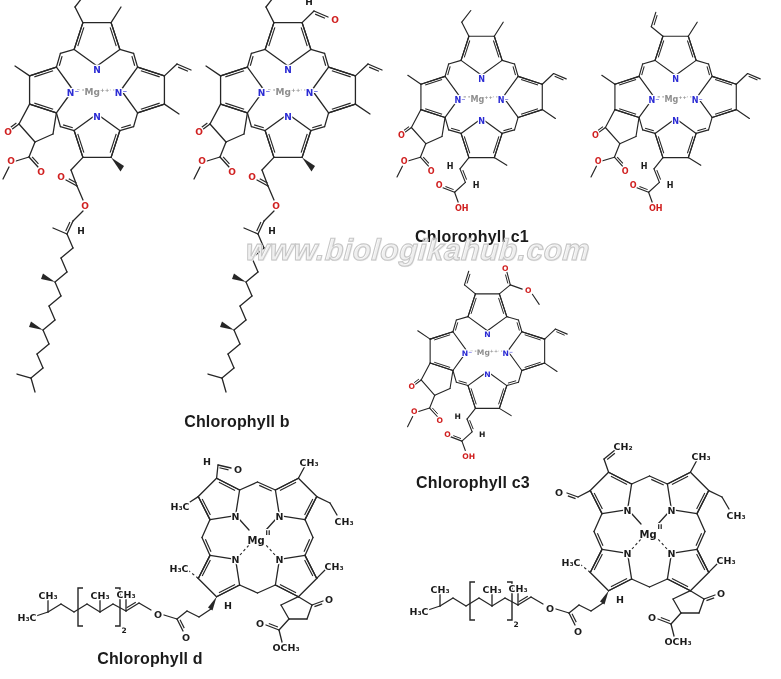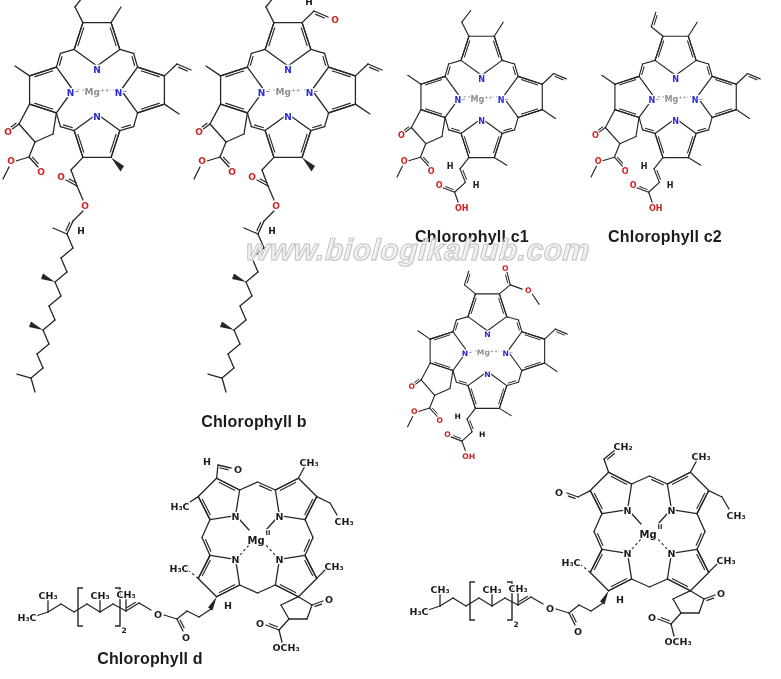--- a/index.html
+++ b/index.html
@@ -11,21 +11,21 @@
              width:160px;text-align:center;letter-spacing:.2px;}
   .watermark{position:absolute;left:246px;top:233px;z-index:9;
              font:700 italic 30px "Liberation Sans",sans-serif;
              color:rgba(255,255,255,.06);
              -webkit-text-stroke:1.1px #c6c6c6;
              text-shadow:1px 1px 0 #efefef;
              letter-spacing:.5px;transform:skewX(-4deg);pointer-events:none;}
   #chl-a  .struct{left:-7px;  top:-22px; width:200px;height:452px;}
   #chl-a  .mol-label{left:22px; top:413px;}
   #chl-b  .struct{left:184px; top:-22px; width:200px;height:452px;}
-  #chl-b  .mol-label{left:174px;top:413px;}
+  #chl-b  .mol-label{left:157px;top:413px;}
   #chl-c1 .struct{left:388px; top:-4px;  width:180px;height:227px;}
   #chl-c1 .mol-label{left:392px;top:228px;}
   #chl-c2 .struct{left:582px; top:-4px;  width:180px;height:227px;}
   #chl-c2 .mol-label{left:585px;top:228px;}
   #chl-c3 .struct{left:399px; top:256px; width:170px;height:214px;}
   #chl-c3 .mol-label{left:393px;top:474px;}
   #chl-d  .struct{left:15px;  top:443px; width:345px;height:212px;}
   #chl-d  .mol-label{left:70px; top:650px;}
   #chl-f  .struct{left:407px; top:437px; width:345px;height:212px;}
   #chl-f  .mol-label{left:444px;top:650px;}
@@ -444,21 +444,20 @@
         <text x="90" y="127" fill="#2b2bd4" font-size="9" font-weight="bold" text-anchor="middle" dominant-baseline="central" font-family="&quot;DejaVu Sans&quot;,sans-serif" stroke="#ffffff" stroke-width="2.6" paint-order="stroke" stroke-linejoin="round">N</text>
         <text x="90" y="102" fill="#8f8f8f" font-size="9" font-weight="bold" text-anchor="middle" dominant-baseline="central" font-family="&quot;DejaVu Sans&quot;,sans-serif" stroke="#ffffff" stroke-width="2.6" paint-order="stroke" stroke-linejoin="round">Mg⁺⁺</text>
         <text x="1" y="142" fill="#d02020" font-size="9" font-weight="bold" text-anchor="middle" dominant-baseline="central" font-family="&quot;DejaVu Sans&quot;,sans-serif" stroke="#ffffff" stroke-width="2.6" paint-order="stroke" stroke-linejoin="round">O</text>
         <text x="34" y="182" fill="#d02020" font-size="9" font-weight="bold" text-anchor="middle" dominant-baseline="central" font-family="&quot;DejaVu Sans&quot;,sans-serif" stroke="#ffffff" stroke-width="2.6" paint-order="stroke" stroke-linejoin="round">O</text>
         <text x="4" y="171" fill="#d02020" font-size="9" font-weight="bold" text-anchor="middle" dominant-baseline="central" font-family="&quot;DejaVu Sans&quot;,sans-serif" stroke="#ffffff" stroke-width="2.6" paint-order="stroke" stroke-linejoin="round">O</text>
         <text x="55" y="177" fill="#1b1b1b" font-size="9" font-weight="bold" text-anchor="middle" dominant-baseline="central" font-family="&quot;DejaVu Sans&quot;,sans-serif" stroke="#ffffff" stroke-width="2.6" paint-order="stroke" stroke-linejoin="round">H</text>
         <text x="84" y="198" fill="#1b1b1b" font-size="9" font-weight="bold" text-anchor="middle" dominant-baseline="central" font-family="&quot;DejaVu Sans&quot;,sans-serif" stroke="#ffffff" stroke-width="2.6" paint-order="stroke" stroke-linejoin="round">H</text>
         <text x="43" y="198" fill="#d02020" font-size="9" font-weight="bold" text-anchor="middle" dominant-baseline="central" font-family="&quot;DejaVu Sans&quot;,sans-serif" stroke="#ffffff" stroke-width="2.6" paint-order="stroke" stroke-linejoin="round">O</text>
         <text x="68" y="224" fill="#d02020" font-size="9" font-weight="bold" text-anchor="middle" dominant-baseline="central" font-family="&quot;DejaVu Sans&quot;,sans-serif" stroke="#ffffff" stroke-width="2.6" paint-order="stroke" stroke-linejoin="round">OH</text>
       </svg>
-    <figcaption class="mol-label">Chlorophyll c2</figcaption>
   </figure>
 
   <figure class="mol" id="chl-c3">
     <svg class="struct" viewBox="-14 -12 200 252">
         <line x1="90" y1="76" x2="67.17464360891631" y2="59.41640786499874" stroke="#262626" stroke-width="1.3" stroke-linecap="round"></line>
         <line x1="67.17464360891631" y1="59.41640786499874" x2="75.89315394498064" y2="32.58359213500127" stroke="#262626" stroke-width="1.3" stroke-linecap="round"></line>
         <line x1="75.89315394498064" y1="32.58359213500127" x2="104.10684605501935" y2="32.583592135001254" stroke="#262626" stroke-width="1.3" stroke-linecap="round"></line>
         <line x1="104.10684605501935" y1="32.583592135001254" x2="112.82535639108369" y2="59.41640786499873" stroke="#262626" stroke-width="1.3" stroke-linecap="round"></line>
         <line x1="112.82535639108369" y1="59.41640786499873" x2="90" y2="76" stroke="#262626" stroke-width="1.3" stroke-linecap="round"></line>
         <line x1="66" y1="100" x2="49.41640786499874" y2="122.82535639108369" stroke="#262626" stroke-width="1.3" stroke-linecap="round"></line>
@@ -546,20 +545,21 @@
         <text x="1" y="142" fill="#d02020" font-size="9" font-weight="bold" text-anchor="middle" dominant-baseline="central" font-family="&quot;DejaVu Sans&quot;,sans-serif" stroke="#ffffff" stroke-width="2.6" paint-order="stroke" stroke-linejoin="round">O</text>
         <text x="34" y="182" fill="#d02020" font-size="9" font-weight="bold" text-anchor="middle" dominant-baseline="central" font-family="&quot;DejaVu Sans&quot;,sans-serif" stroke="#ffffff" stroke-width="2.6" paint-order="stroke" stroke-linejoin="round">O</text>
         <text x="4" y="171" fill="#d02020" font-size="9" font-weight="bold" text-anchor="middle" dominant-baseline="central" font-family="&quot;DejaVu Sans&quot;,sans-serif" stroke="#ffffff" stroke-width="2.6" paint-order="stroke" stroke-linejoin="round">O</text>
         <text x="55" y="177" fill="#1b1b1b" font-size="9" font-weight="bold" text-anchor="middle" dominant-baseline="central" font-family="&quot;DejaVu Sans&quot;,sans-serif" stroke="#ffffff" stroke-width="2.6" paint-order="stroke" stroke-linejoin="round">H</text>
         <text x="84" y="198" fill="#1b1b1b" font-size="9" font-weight="bold" text-anchor="middle" dominant-baseline="central" font-family="&quot;DejaVu Sans&quot;,sans-serif" stroke="#ffffff" stroke-width="2.6" paint-order="stroke" stroke-linejoin="round">H</text>
         <text x="43" y="198" fill="#d02020" font-size="9" font-weight="bold" text-anchor="middle" dominant-baseline="central" font-family="&quot;DejaVu Sans&quot;,sans-serif" stroke="#ffffff" stroke-width="2.6" paint-order="stroke" stroke-linejoin="round">O</text>
         <text x="68" y="224" fill="#d02020" font-size="9" font-weight="bold" text-anchor="middle" dominant-baseline="central" font-family="&quot;DejaVu Sans&quot;,sans-serif" stroke="#ffffff" stroke-width="2.6" paint-order="stroke" stroke-linejoin="round">OH</text>
         <text x="111" y="3" fill="#d02020" font-size="9" font-weight="bold" text-anchor="middle" dominant-baseline="central" font-family="&quot;DejaVu Sans&quot;,sans-serif" stroke="#ffffff" stroke-width="2.6" paint-order="stroke" stroke-linejoin="round">O</text>
         <text x="138" y="29" fill="#d02020" font-size="9" font-weight="bold" text-anchor="middle" dominant-baseline="central" font-family="&quot;DejaVu Sans&quot;,sans-serif" stroke="#ffffff" stroke-width="2.6" paint-order="stroke" stroke-linejoin="round">O</text>
       </svg>
+    <figcaption class="mol-label">Chlorophyll c3</figcaption>
   </figure>
 
   <figure class="mol" id="chl-d">
     <svg class="struct" viewBox="0 -12 345 212">
         <line x1="220.55634918610406" y1="60.55634918610404" x2="195.01220900572997" y2="64.6021435321441" stroke="#262626" stroke-width="1.3" stroke-linecap="round"></line>
         <line x1="195.01220900572997" y1="64.6021435321441" x2="183.27085650690697" y2="41.55844176911492" stroke="#262626" stroke-width="1.3" stroke-linecap="round"></line>
         <line x1="183.27085650690697" y1="41.55844176911492" x2="201.55844176911492" y2="23.27085650690697" stroke="#262626" stroke-width="1.3" stroke-linecap="round"></line>
         <line x1="201.55844176911492" y1="23.27085650690697" x2="224.60214353214408" y2="35.012209005729964" stroke="#262626" stroke-width="1.3" stroke-linecap="round"></line>
         <line x1="224.60214353214408" y1="35.012209005729964" x2="220.55634918610406" y2="60.55634918610404" stroke="#262626" stroke-width="1.3" stroke-linecap="round"></line>
         <line x1="264.44365081389594" y1="60.55634918610404" x2="260.3978564678559" y2="35.012209005729986" stroke="#262626" stroke-width="1.3" stroke-linecap="round"></line>

